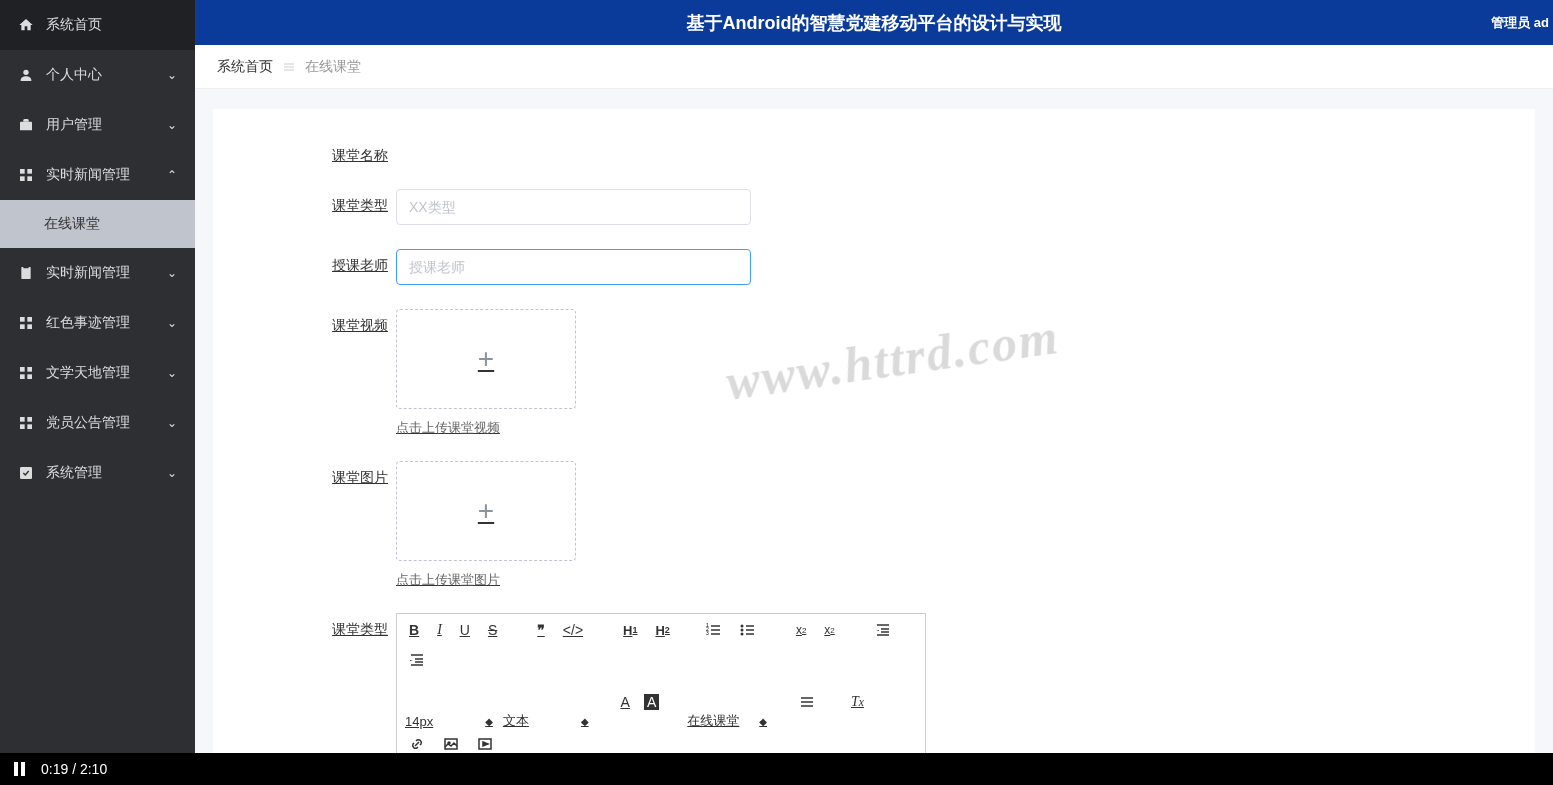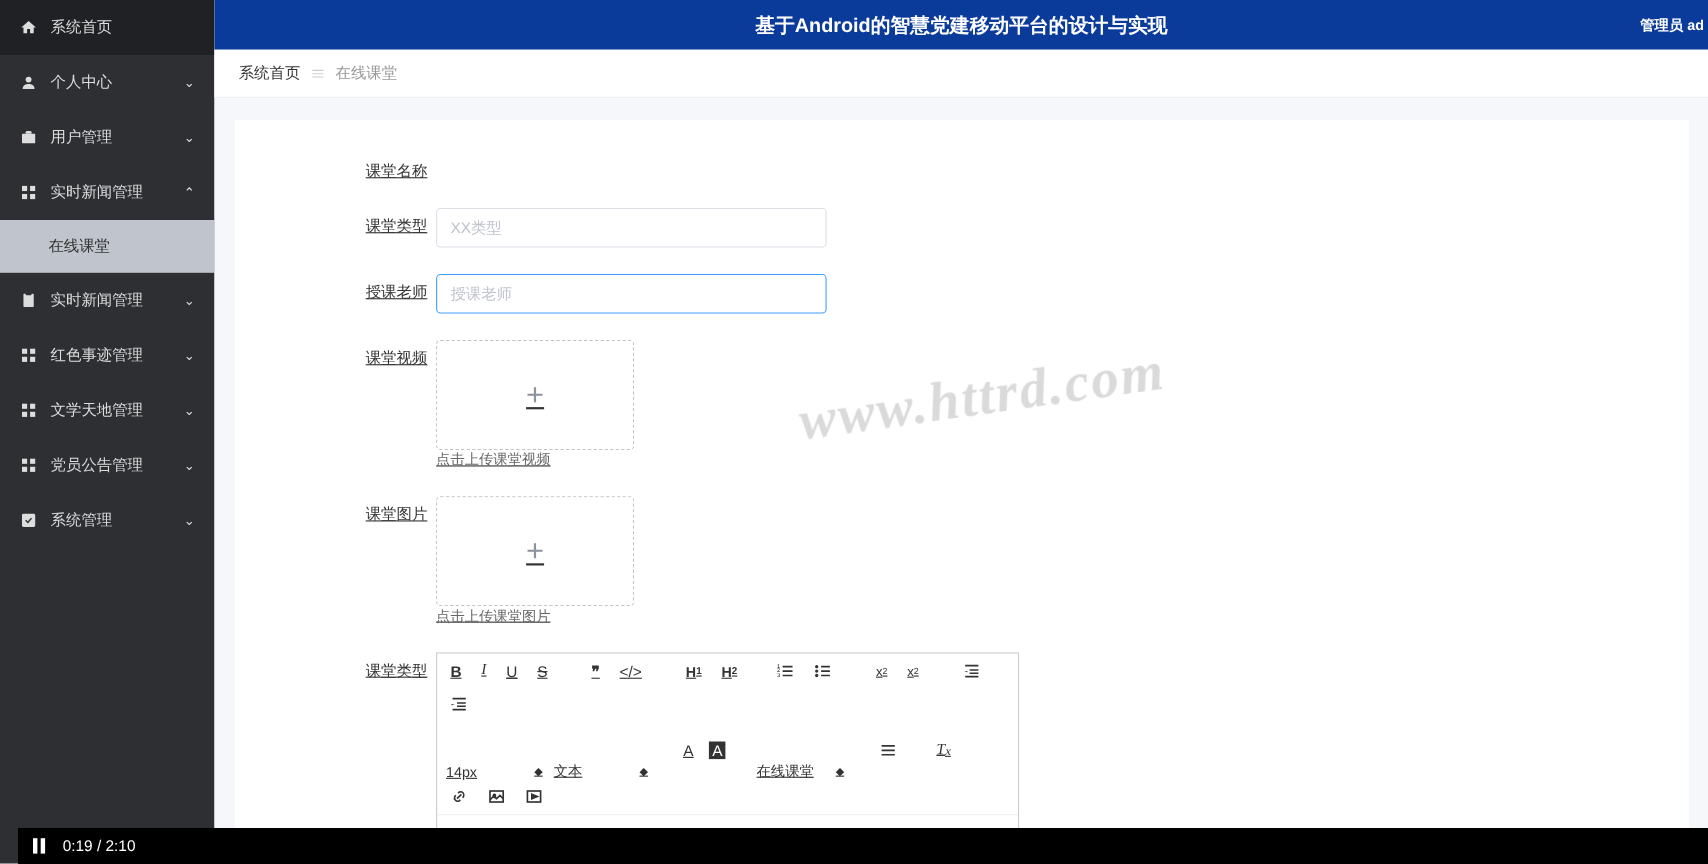--- a/index.html
+++ b/index.html
@@ -20,34 +20,34 @@
 .content { flex: 1; padding: 20px 18px 0 18px; overflow: auto; }
 .card { background: #fff; padding: 30px 100px 40px 100px; min-height: 700px; }
 .form-row { display: flex; align-items: flex-start; margin-bottom: 24px; text-decoration: underline; }
 .form-label { width: 75px; text-align: right; padding-top: 8px; color: #333; font-size: 14px; flex-shrink: 0; }
 .form-control { margin-left: 8px; }
 .input { width: 355px; height: 36px; border: 1px solid #dcdfe6; border-radius: 4px; padding: 0 12px; font-size: 14px; color: #606266; outline: none; }
 .input::placeholder { color: #c0c4cc; }
 .input.focused { border-color: #409eff; }
 .upload-box { width: 180px; height: 100px; border: 1px dashed #c0c4cc; display: flex; align-items: center; justify-content: center; cursor: pointer; border-radius: 4px; }
 .upload-box .plus { font-size: 28px; color: #8c939d; font-weight: 300; }
-.upload-hint { font-size: 13px; color: #666; }
+.upload-hint { font-size: 13px; color: #666; margin-top: 10px; }
 .editor-wrap { width: 530px; border: 1px solid #ccc; }
 .editor-toolbar { padding: 6px 8px; border-bottom: 1px solid #eee; display: flex; flex-wrap: wrap; align-items: center; gap: 4px 10px; }
 .editor-toolbar .row { display: flex; flex-wrap: wrap; align-items: center; gap: 10px; width: 100%; }
 .tb-btn { font-size: 14px; cursor: pointer; color: #333; padding: 2px 4px; display: inline-flex; align-items: center; }
 .tb-btn.bold { font-weight: bold; }
 .tb-btn.italic { font-style: italic; font-family: serif; }
 .tb-btn.underline { text-decoration: underline; }
 .tb-btn.strike { text-decoration: line-through; }
 .tb-select { font-size: 13px; display: inline-flex; align-items: center; cursor: pointer; gap: 6px; margin-top: 38px; }
 .tb-select .caret { font-size: 10px; }
 .editor-body { min-height: 60px; padding: 10px; }
 .watermark { position: absolute; top: 330px; left: 530px; font-size: 50px; color: rgba(150,150,150,0.35); font-style: italic; font-weight: 700; transform: rotate(-8deg); pointer-events: none; font-family: Georgia, serif; letter-spacing: 2px; }
-.video-bar { position: absolute; bottom: 0; left: 16px; right: 0; height: 32px; background: #000; color: #fff; display: flex; align-items: center; padding: 0 14px; font-size: 14px; gap: 16px; }
+.video-bar { position: absolute; bottom: 0; left: 0; right: 0; height: 32px; background: #000; color: #fff; display: flex; align-items: center; padding: 0 14px; font-size: 14px; gap: 16px; }
 .video-bar .pause-icon { display: inline-flex; gap: 3px; cursor: pointer; }
 .video-bar .pause-icon span { width: 4px; height: 14px; background: #fff; display: inline-block; }
 svg { width: 100%; height: 100%; }
 .h-tag { font-weight: bold; font-size: 13px; }
 .h-tag sub { font-size: 9px; }
 .sup-tag { font-size: 12px; }
 .sup-tag sub, .sup-tag sup { font-size: 8px; }
 </style>
 </head>
 <body>

